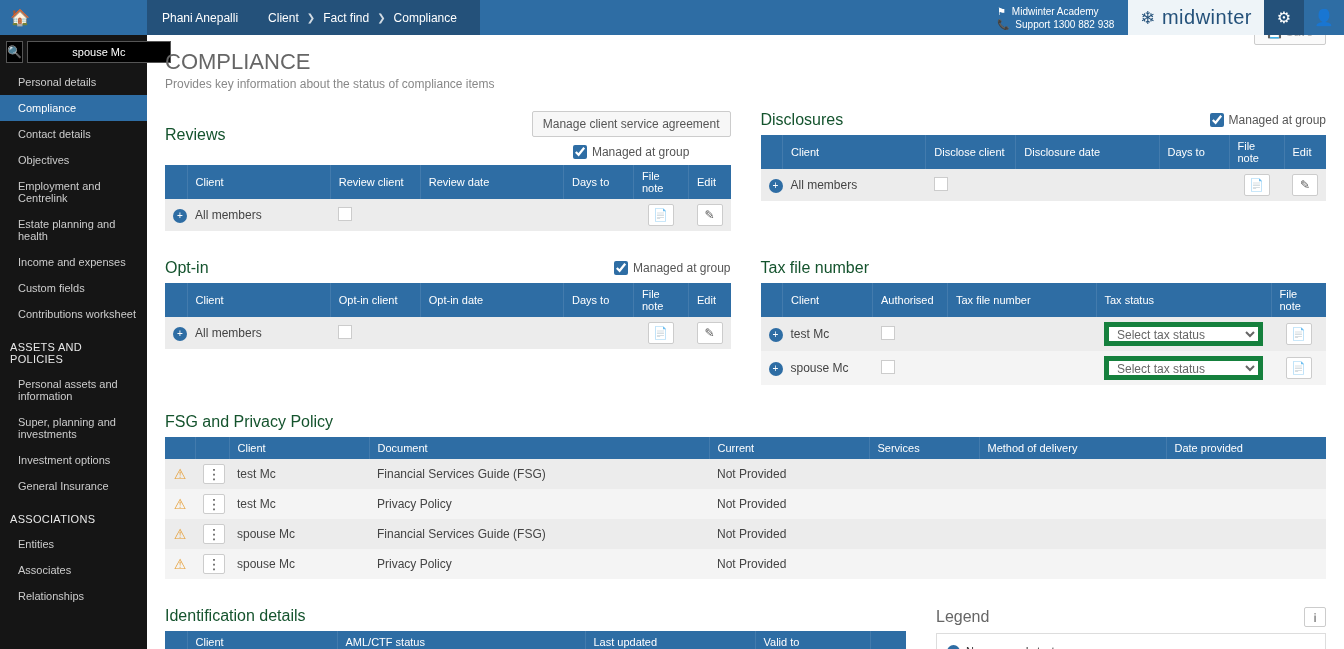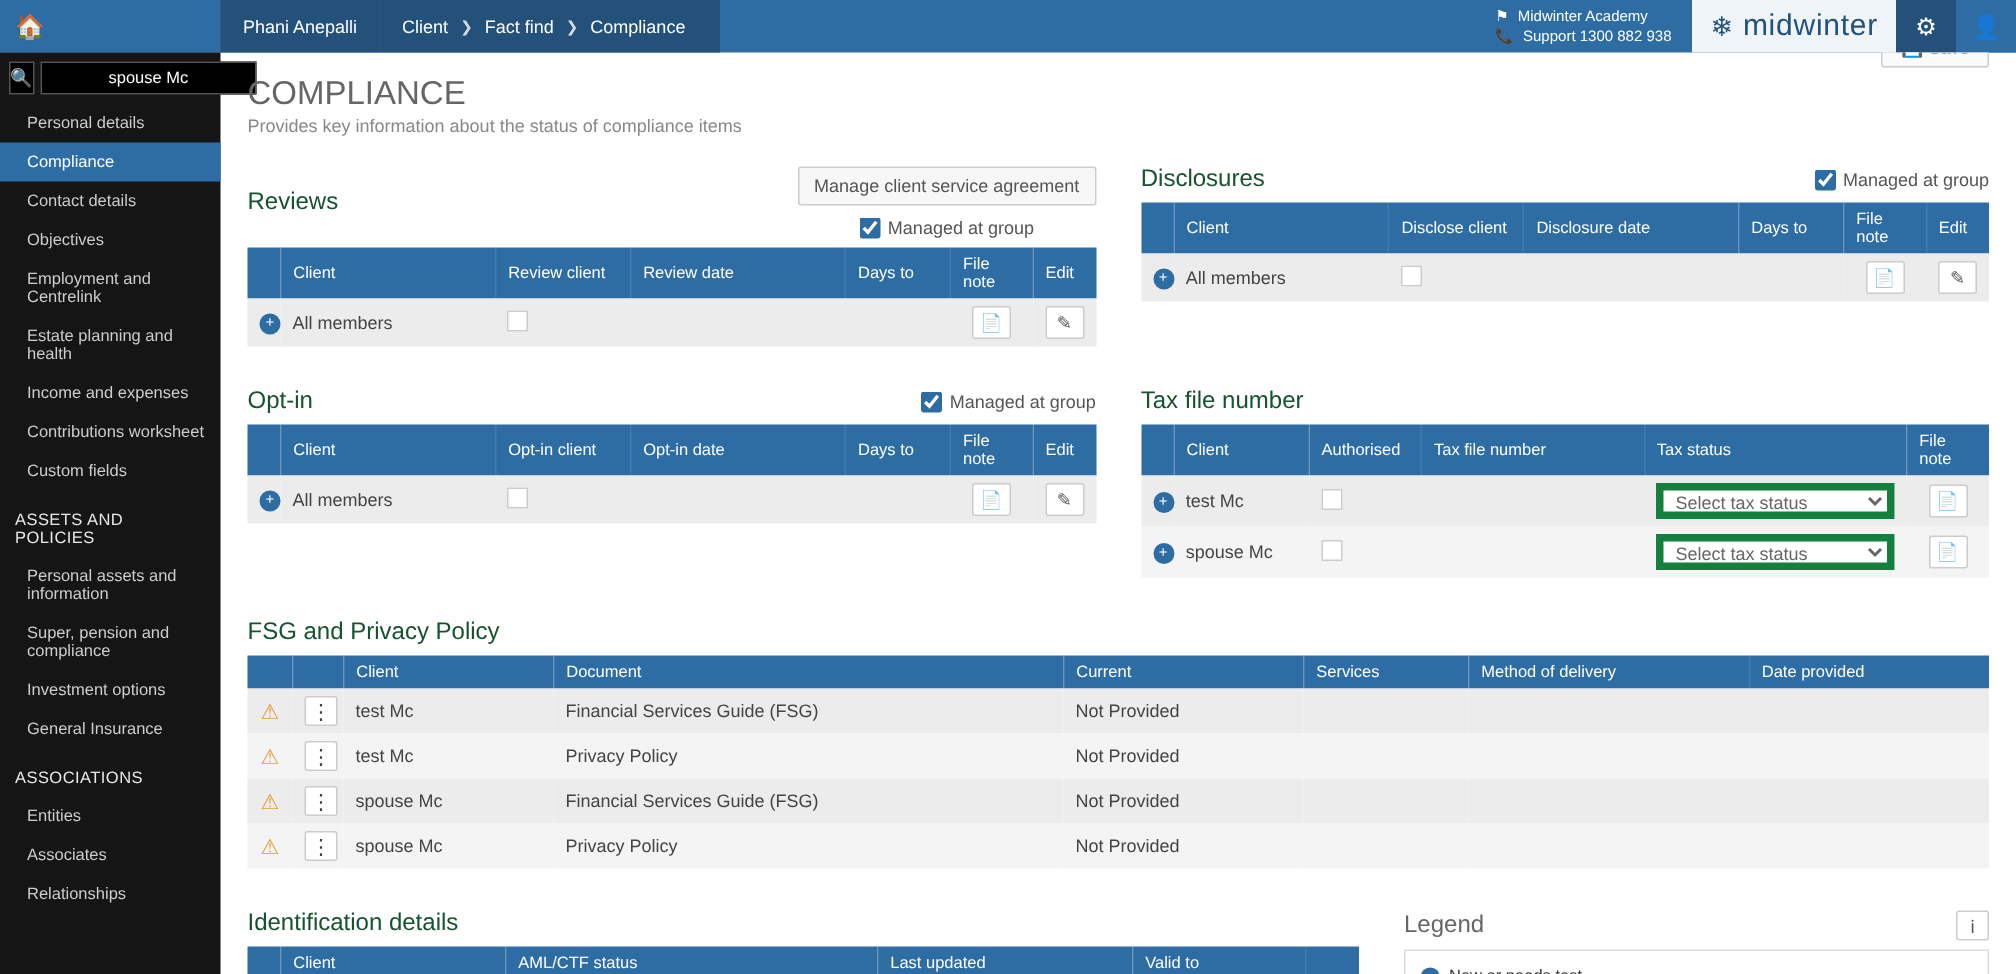--- a/index.html
+++ b/index.html
@@ -124,25 +124,25 @@
       <input class="sinput" value="spouse Mc" style="">
     </div>
     <div id="side-nav">
         <div class="side-item">Personal details</div>
         <div class="side-item active">Compliance</div>
         <div class="side-item">Contact details</div>
         <div class="side-item">Objectives</div>
         <div class="side-item">Employment and Centrelink</div>
         <div class="side-item">Estate planning and health</div>
         <div class="side-item">Income and expenses</div>
+        <div class="side-item">Custom fields</div>
         <div class="side-item">Contributions worksheet</div>
-        <div class="side-item">Custom fields</div>
         <div class="side-head">ASSETS AND POLICIES</div>
         <div class="side-item">Personal assets and information</div>
-        <div class="side-item">Super, pension and compliance</div>
+        <div class="side-item">Super, planning and investments</div>
         <div class="side-item">Investment options</div>
         <div class="side-item">General Insurance</div>
         <div class="side-head">ASSOCIATIONS</div>
         <div class="side-item">Entities</div>
         <div class="side-item">Associates</div>
         <div class="side-item">Relationships</div>
       </div>
   </div>
 
   <div class="main">

